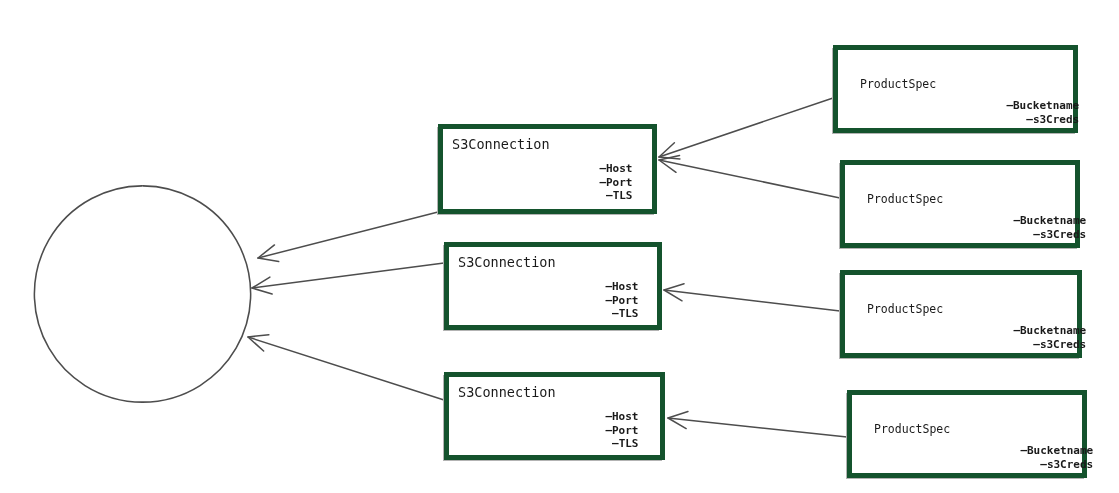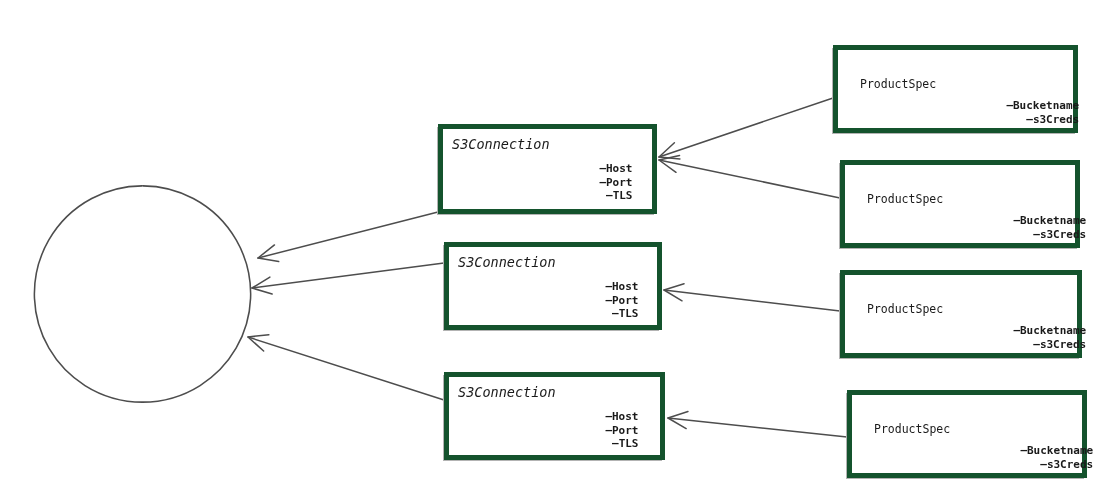--- a/index.html
+++ b/index.html
@@ -51,21 +51,20 @@
   .box-title {
     position: absolute;
     font-family: "DejaVu Sans Mono", monospace;
     color: #1a1a1a;
     white-space: nowrap;
   }
   .box-node.kind-connection .box-title {
     left: 9px;
     top: 7px;
     font-size: 13.5px;
-    font-style: italic;
   }
   .box-node.kind-spec .box-title {
     left: 22px;
     top: 27px;
     font-size: 11.5px;
   }
   .attr-list {
     position: absolute;
     margin: 16px;
     padding: 0;

